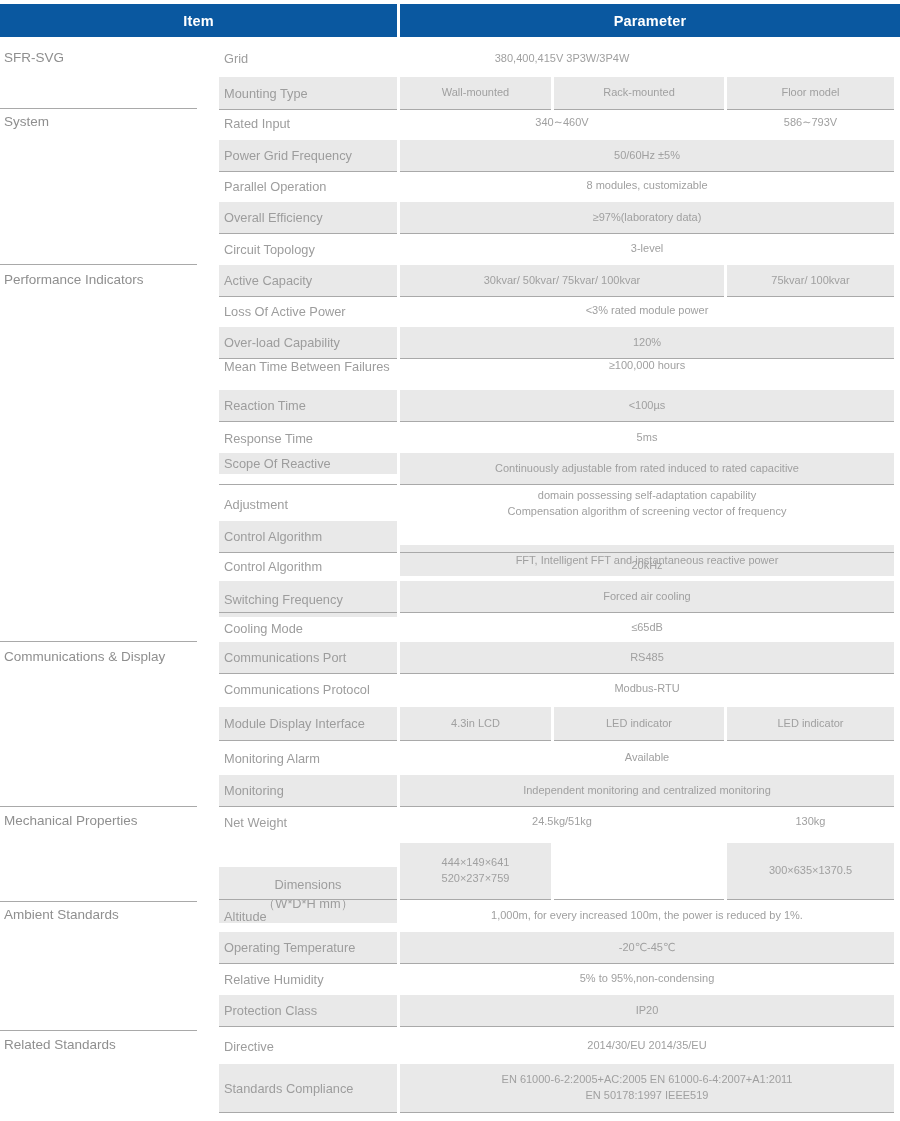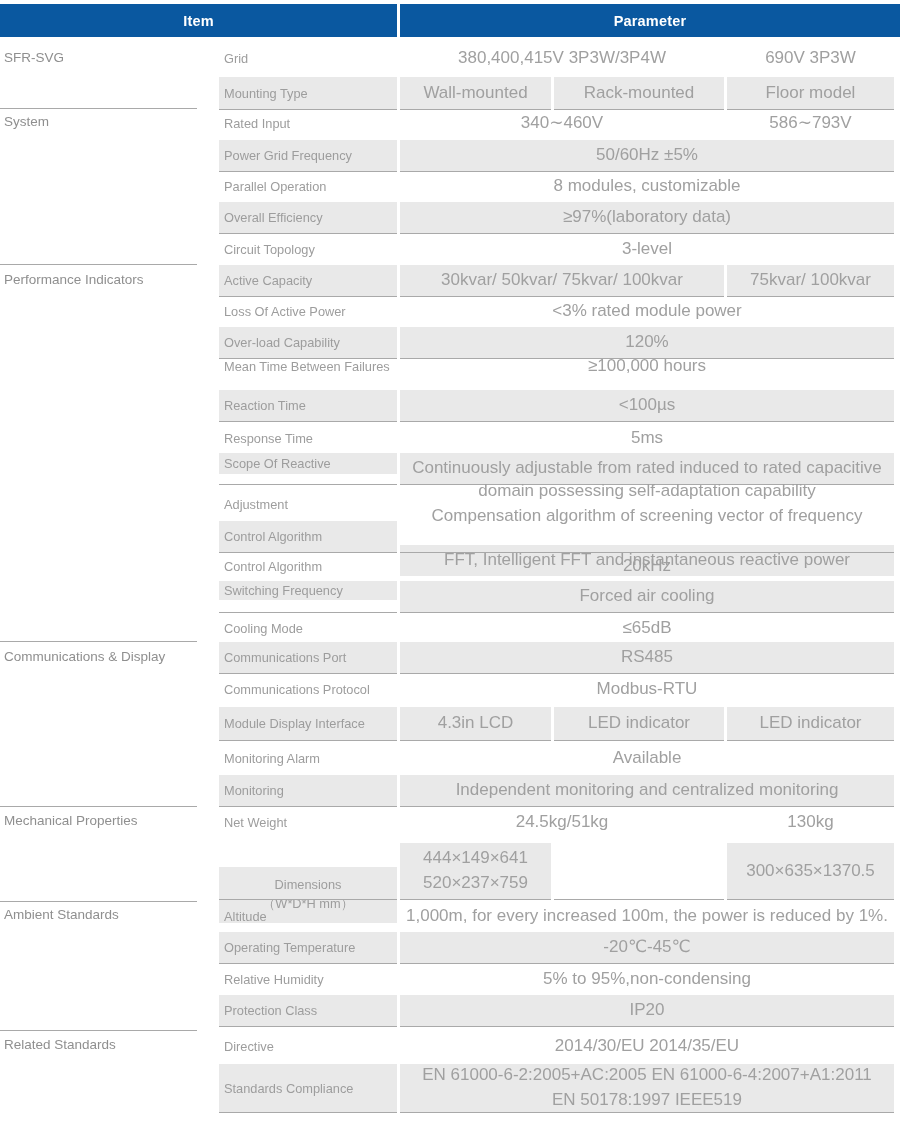--- a/index.html
+++ b/index.html
@@ -87,21 +87,21 @@
     padding-left: 0;
     text-align: center;
     flex-direction: column;
     line-height: 1.45;
   }
 
   
   .val-cell {
     position: absolute;
     box-sizing: border-box;
-    font-size: 17px;
+    font-size: 11px;
     color: #a0a0a0;
     display: flex;
     align-items: center;
     justify-content: center;
     text-align: center;
     line-height: 1.45;
     padding: 0 4px;
   }
 
   
@@ -132,25 +132,20 @@
   <div id="table-body">
       <div class="row plain" style="top: 43px; height: 31px;">
         <div class="item-cell" style="top: 0px; height: 31px;">
           <span>Grid</span>
         </div>
         <div class="val-cell" style="left: 400px; width: 324px; top: 0px; height: 31px;">
           <div class="multiline">
             <span>380,400,415V 3P3W/3P4W</span>
           </div>
         </div>
-        <div class="val-cell" style="left: 727px; width: 167px; top: 0px; height: 31px;">
-          <div class="multiline">
-            <span>690V 3P3W</span>
-          </div>
-        </div>
       </div>
       <div class="row band" style="top: 77px; height: 32px;">
         <div class="item-cell" style="top: 0px; height: 32px;">
           <span>Mounting Type</span>
         </div>
         <div class="band-underline" style="left: 219px; width: 178px; top: 32px;"></div>
         <div class="val-cell" style="left: 400px; width: 151px; top: 0px; height: 32px;">
           <div class="multiline">
             <span>Wall-mounted</span>
           </div>
@@ -339,21 +334,21 @@
         <div class="item-cell" style="top: 0px; height: 28px;">
           <span>Control Algorithm</span>
         </div>
         <div class="val-cell" style="left: 400px; width: 494px; top: 0px; height: 28px;">
           <div class="multiline">
             <span>20kHz</span>
           </div>
         </div>
       </div>
       <div class="row band" style="top: 581px; height: 31px;">
-        <div class="item-cell" style="top: 0px; height: 19px;">
+        <div class="item-cell" style="top: 0px; height: 36px;">
           <span>Switching Frequency</span>
         </div>
         <div class="band-underline" style="left: 219px; width: 178px; top: 31px;"></div>
         <div class="val-cell" style="left: 400px; width: 494px; top: 0px; height: 31px;">
           <div class="multiline">
             <span>Forced air cooling</span>
           </div>
         </div>
         <div class="band-underline" style="left: 400px; width: 494px; top: 31px;"></div>
       </div>

